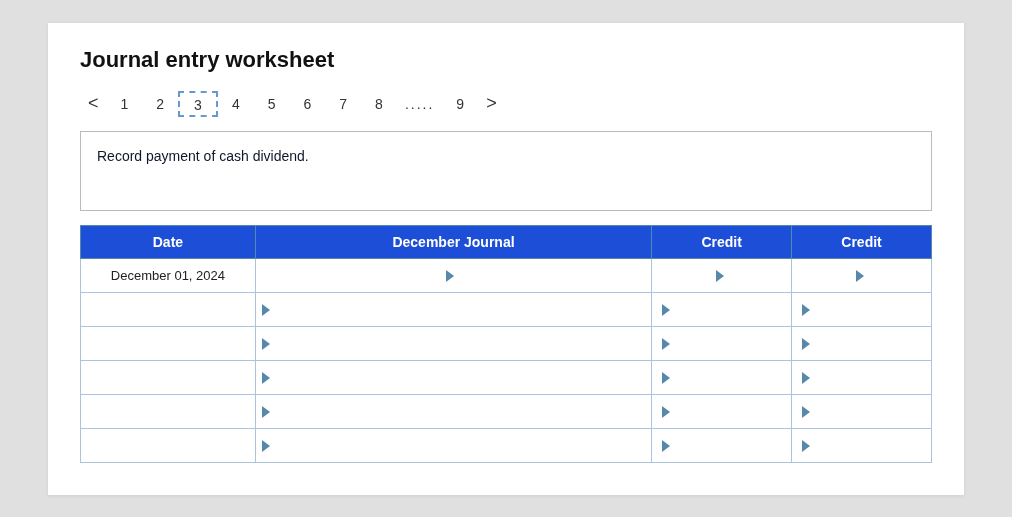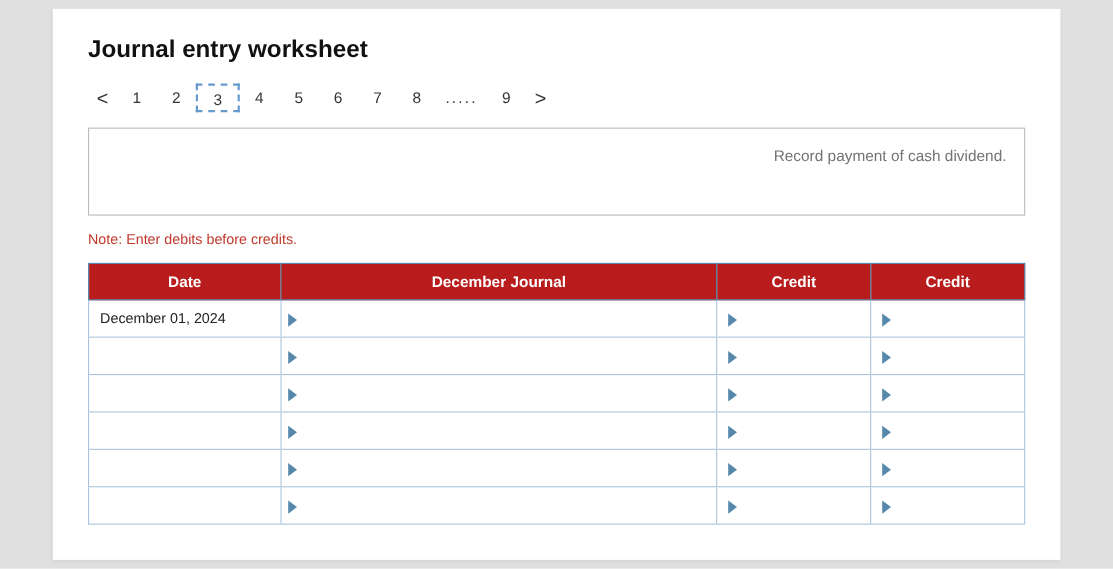--- a/index.html
+++ b/index.html
@@ -53,36 +53,35 @@
     .pagination .dots {
       padding: 4px 8px;
       color: #333;
       letter-spacing: 2px;
     }
     .description-box {
       border: 1px solid #bbb;
       padding: 14px 16px;
       margin-bottom: 14px;
       min-height: 80px;
-      color: #737373;
+      color: #0f172a;
       font-size: 14px;
       line-height: 1.5;
-      text-align: right;
     }
     .note {
       color: #c0392b;
       font-size: 13px;
       margin-bottom: 14px;
     }
     table {
       width: 100%;
       border-collapse: collapse;
     }
     thead tr {
-      background: #b91c1c;
+      background: #1d4ed8;
     }
     thead th {
       color: #fff;
       font-weight: bold;
       padding: 8px 10px;
       text-align: center;
       font-size: 14px;
       border: 1px solid #5588aa;
     }
     thead th.date-col { width: 150px; }
@@ -95,21 +94,21 @@
     tbody td {
       padding: 7px 10px;
       border-right: 1px solid #aac4dd;
       border-left: 1px solid #aac4dd;
       height: 34px;
       font-size: 13px;
       color: #222;
       vertical-align: middle;
     }
     tbody td.date-cell { border-left: 1px solid #aac4dd; }
-    tbody tr:first-child td { border-top: 1px solid #aac4dd; }
+    tbody tr:first-child td { border-top: 1px solid #aac4dd; text-align: center; }
     .row-indicator {
       display: inline-block;
       width: 0;
       height: 0;
       border-top: 6px solid transparent;
       border-bottom: 6px solid transparent;
       border-left: 8px solid #5588aa;
       margin-right: 4px;
       vertical-align: middle;
     }
@@ -135,21 +134,20 @@
     <span class="page-num">8</span>
     <span class="dots">.....</span>
     <span class="page-num">9</span>
     <span class="nav-arrow">&gt;</span>
   </div>
 
   <div class="description-box">
     <span>Record payment of cash dividend.</span>
   </div>
 
-  <div class="note">Note: Enter debits before credits.</div>
 
   <table>
     <thead>
       <tr>
         <th class="date-col">Date</th>
         <th class="journal-col">December Journal</th>
         <th class="debit-col">Credit</th>
         <th class="credit-col">Credit</th>
       </tr>
     </thead>

